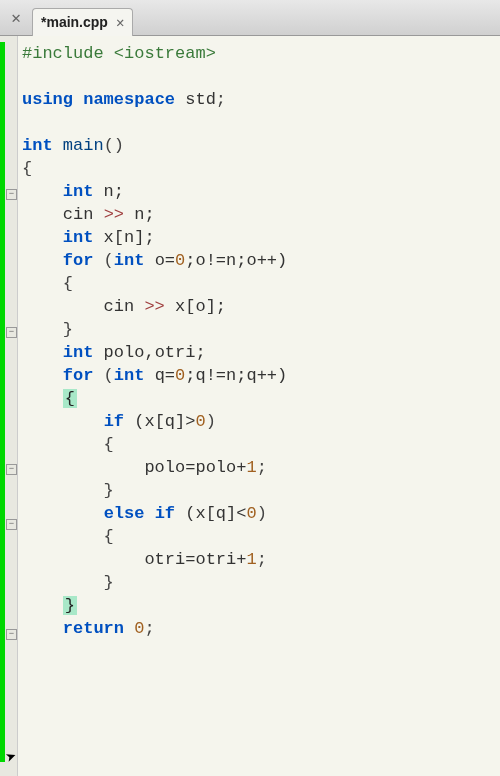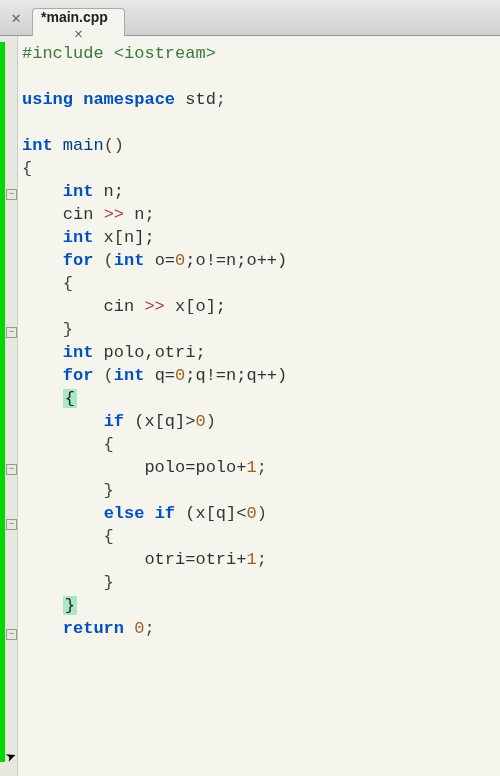--- a/index.html
+++ b/index.html
@@ -34,21 +34,20 @@
       display: flex;
       align-items: center;
       height: 28px;
       padding: 0 8px;
       background: #f5f5f0;
       border: 1px solid #aaa;
       border-bottom: none;
       border-radius: 4px 4px 0 0;
       margin-left: 4px;
       margin-top: 8px;
-      flex-direction: column;
     }
     .tab-title {
       font-family: Arial, sans-serif;
       font-size: 14px;
       font-weight: bold;
       color: #222;
       margin-right: 8px;
     }
     .tab-close {
       color: #666;

